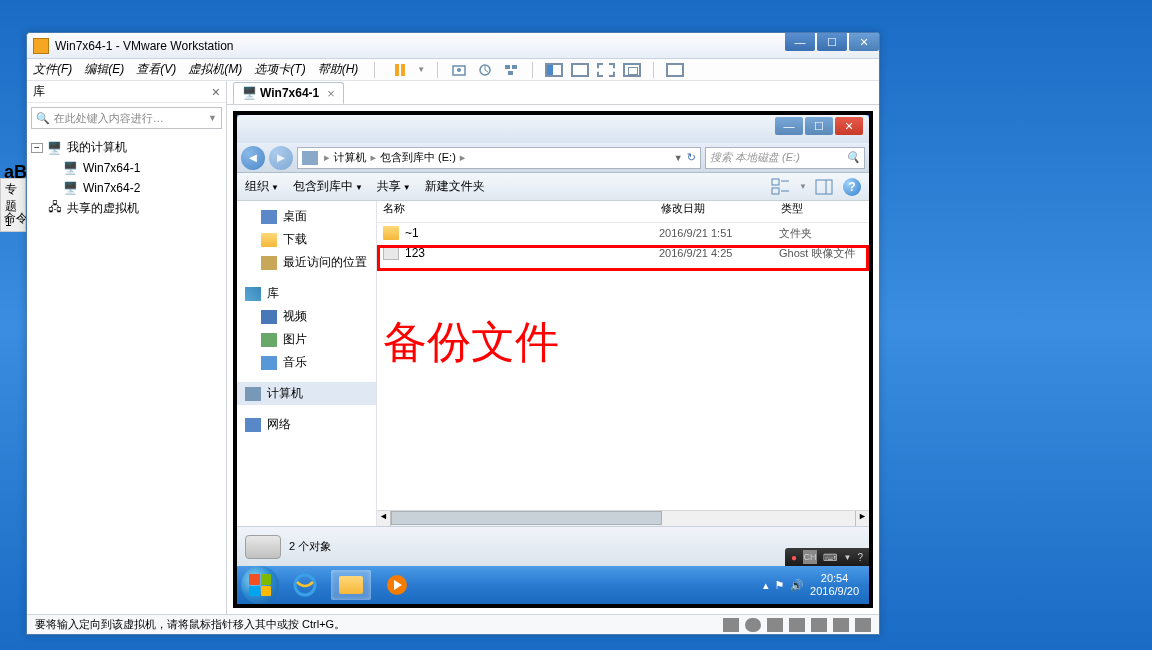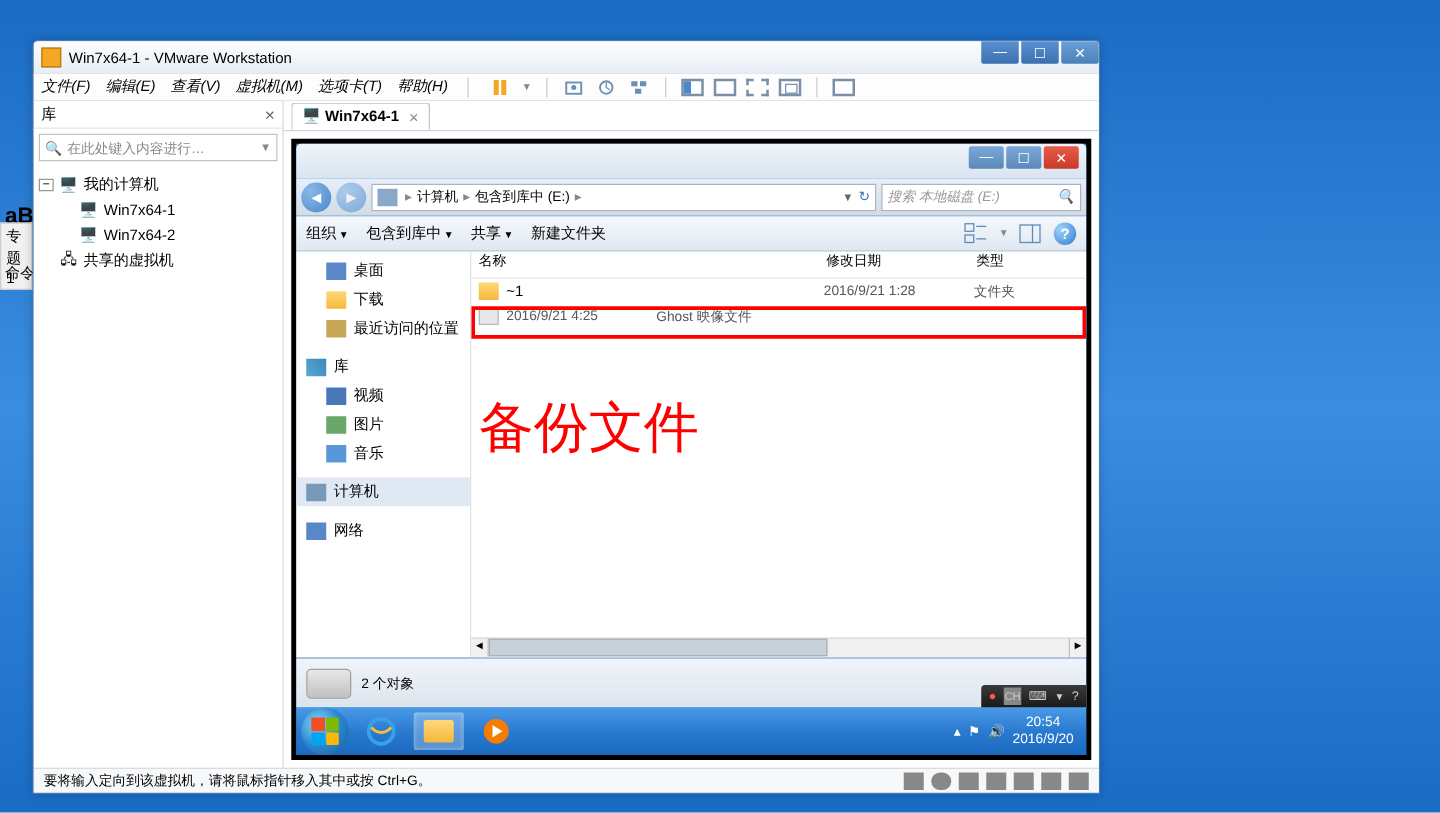--- a/index.html
+++ b/index.html
@@ -322,25 +322,26 @@
             <div class="file-area">
               <div class="file-cols">
                 <div class="col c-name">名称</div>
                 <div class="col c-date">修改日期</div>
                 <div class="col c-type">类型</div>
               </div>
               <div class="file-list">
                 <div class="file-row">
                   <div class="ic folder-icn"></div>
                   <div class="fname">~1</div>
-                  <div class="fdate">2016/9/21 1:28</div>
+                  <div class="fdate">2016/9/21 1:51</div>
                   <div class="ftype">文件夹</div>
                 </div>
                 <div class="file-row">
                   <div class="ic" style="background:#e8e8e8;border:1px solid #b8b8b8;"></div>
+                  <div class="fname">123</div>
                   <div class="fdate">2016/9/21 4:25</div>
                   <div class="ftype">Ghost 映像文件</div>
                 </div>
                 <div class="red-box" style="left:0; top:22px; right:0; height:26px;"></div>
                 <div class="annotation" style="left:6px; top:90px;">备份文件</div>
               </div>
               <div class="h-scroll">
                 <div style="width:14px;border-right:1px solid #c0c0c0;text-align:center;font-size:9px;">◄</div>
                 <div class="thumb" style="width:55%;"></div>
                 <div style="flex:1;"></div>

